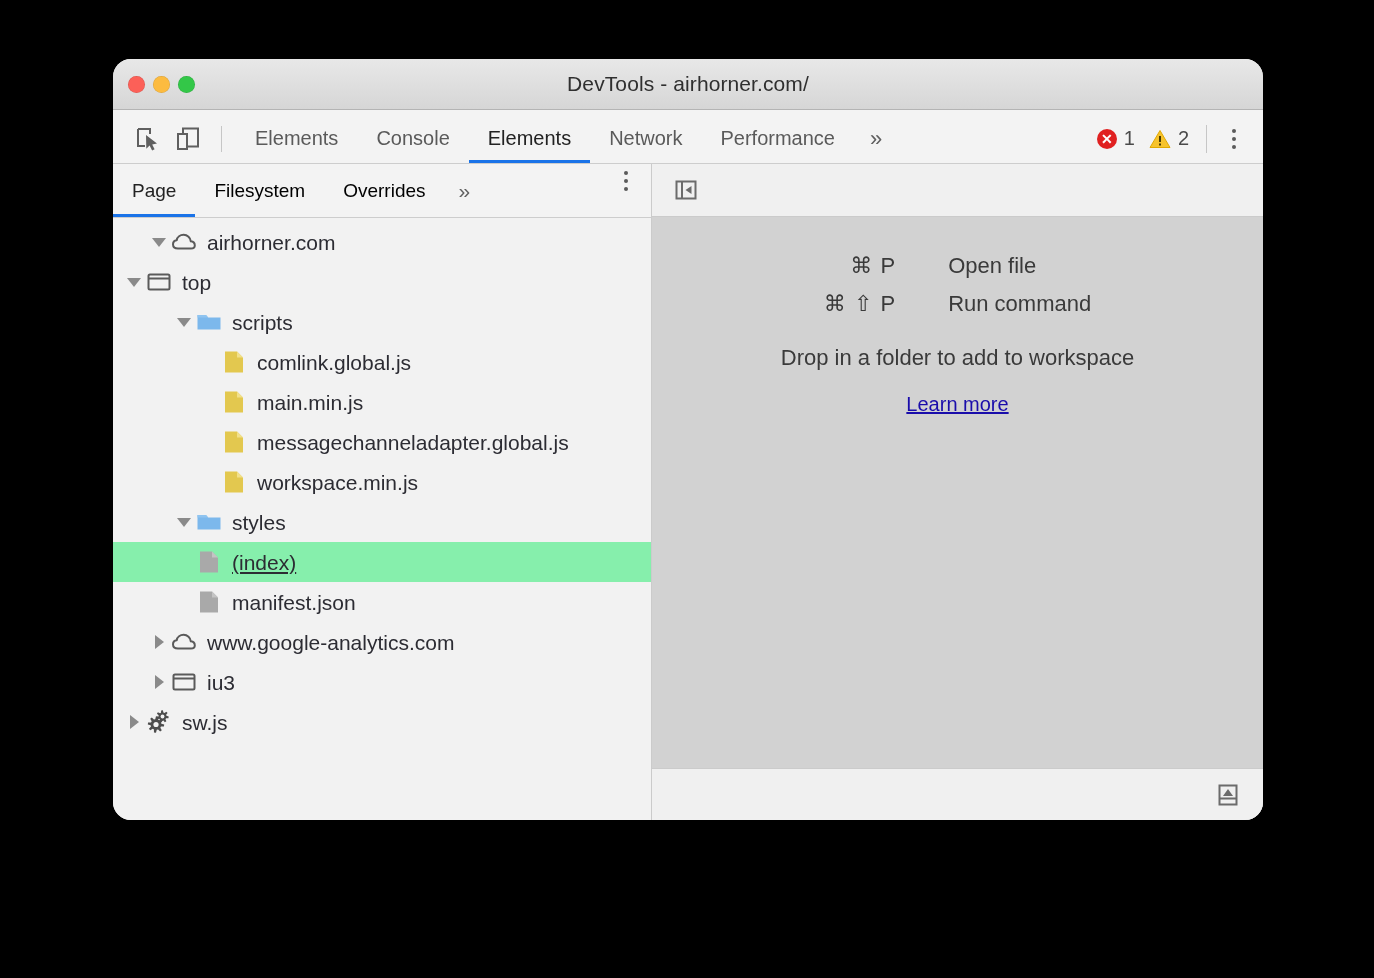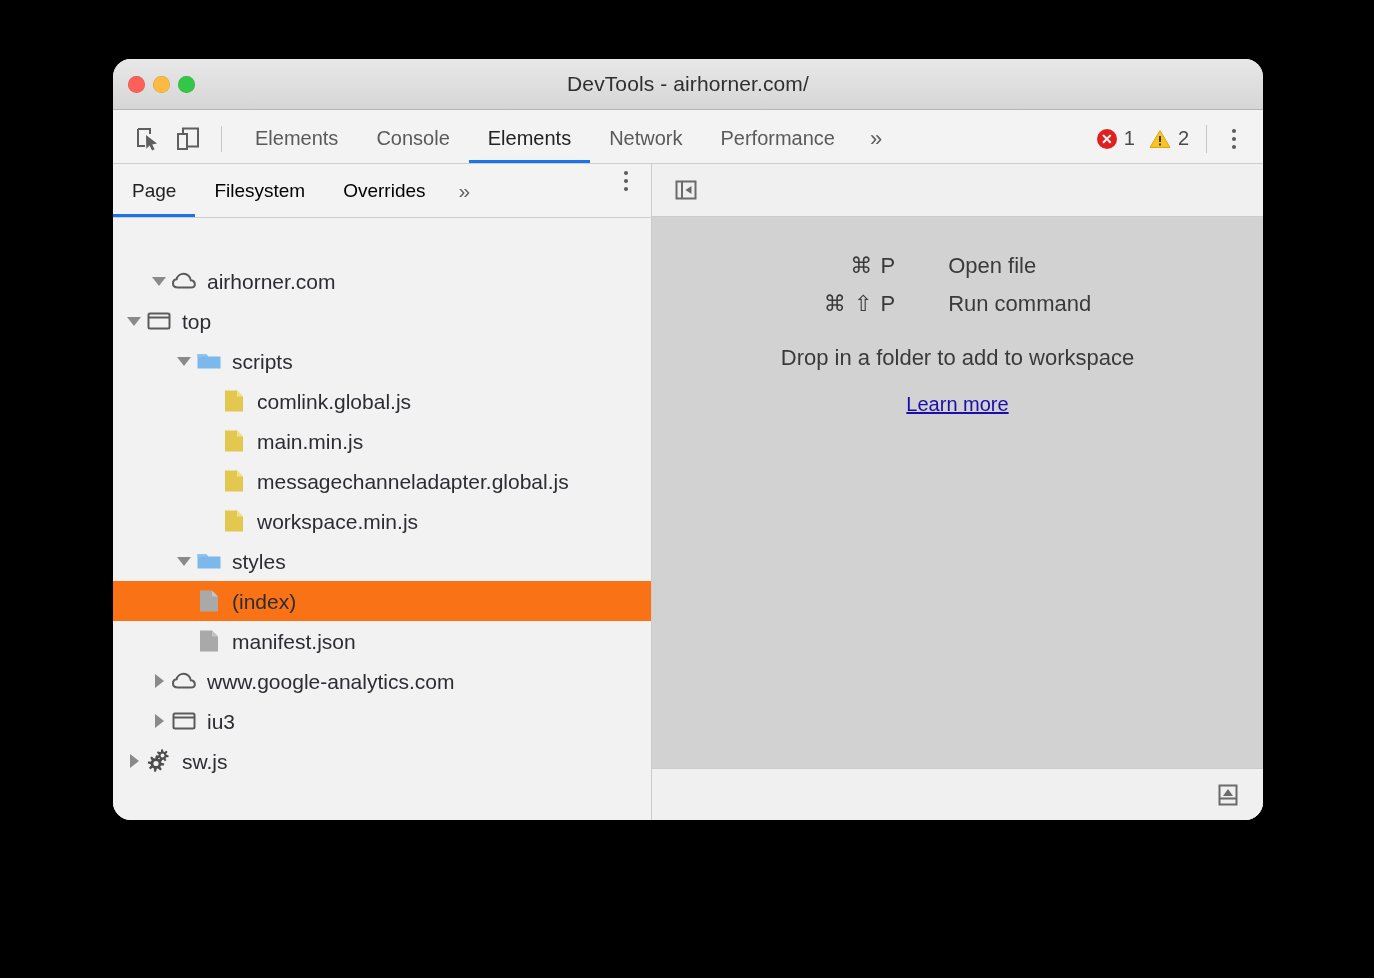--- a/index.html
+++ b/index.html
@@ -168,21 +168,20 @@
   }
 
   
   .nav-pane {
     width: 539px;
     background: #f2f2f2;
     border-right: 1px solid #cbcbcb;
     box-sizing: border-box;
     display: flex;
     flex-direction: column;
-    gap: 39px;
   }
   .subtabs {
     height: 53px;
     display: flex;
     align-items: stretch;
     border-bottom: 1px solid #cdcdcd;
     background: #f3f3f3;
     position: relative;
   }
   .subtab {
@@ -220,21 +219,21 @@
   }
   .row {
     height: 40px;
     display: flex;
     align-items: center;
     font-size: 21px;
     color: #2c2c33;
     cursor: pointer;
     white-space: nowrap;
   }
-  .row.selected { background: #f97316; }
+  .row.selected { background: #86efac; text-decoration: underline; }
   .tw {
     width: 22px;
     min-width: 22px;
     display: flex;
     align-items: center;
     justify-content: center;
   }
   .tw.spacer { visibility: hidden; }
   .tri-down {
     width: 0; height: 0;

